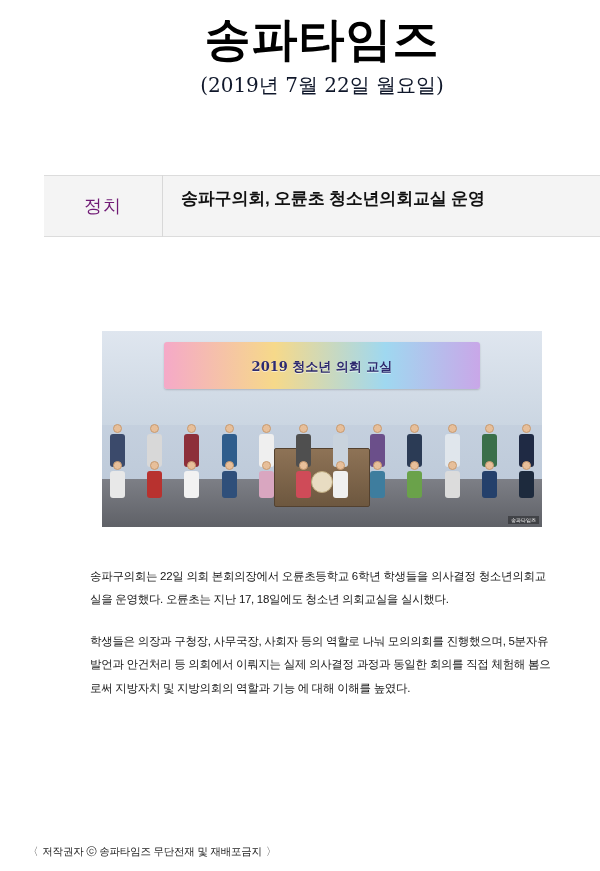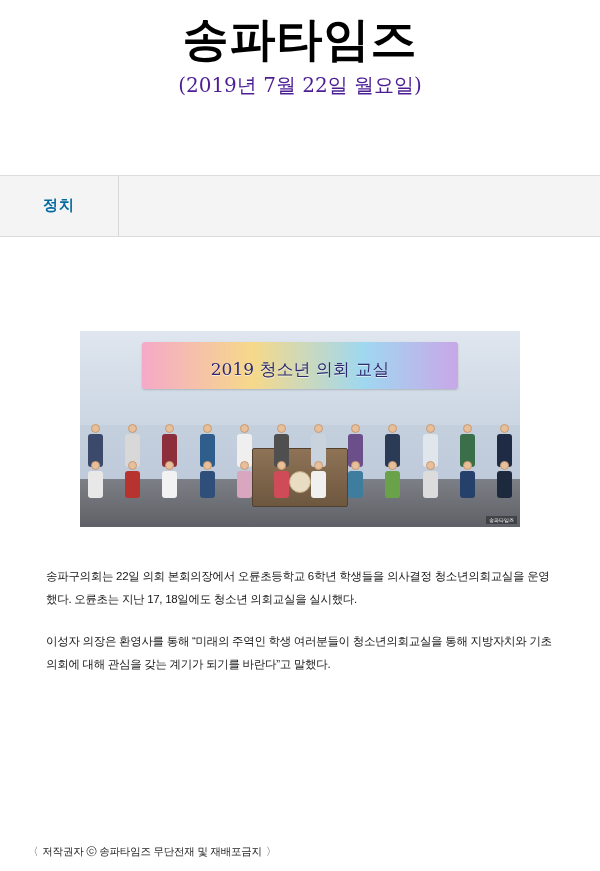--- a/index.html
+++ b/index.html
@@ -10,61 +10,61 @@
     font-family: "Liberation Sans", sans-serif;
     color: #1a1a1a;
     overflow: hidden;
   }
 
   .page {
     position: relative;
     width: 600px;
     height: 871px;
     background: #fff;
+    padding-left: 44px;
   }
 
   
   .masthead {
     padding-top: 14px;
     text-align: center;
   }
   .logo {
     font-family: "DejaVu Serif", serif;
     font-weight: bold;
     font-size: 46px;
     letter-spacing: 1px;
     color: #000;
     line-height: 1.12;
   }
   .logo-date {
     margin-top: 6px;
     font-family: "DejaVu Serif", serif;
     font-size: 20px;
-    color: #4c1d95;
+    color: #0f172a;
   }
 
   
   .headline-band {
     position: relative;
     margin-top: 76px;
     background: #f4f4f4;
     border-top: 1px solid #dcdcdc;
     border-bottom: 1px solid #dcdcdc;
     height: 62px;
     display: flex;
     align-items: center;
   }
   .category {
     width: 118px;
     text-align: center;
-    font-size: 15px;
-    color: #0369a1;
+    font-size: 18px;
+    color: #701a75;
     letter-spacing: 1px;
     flex: 0 0 118px;
-    font-weight: bold;
   }
   .band-divider {
     width: 1px;
     height: 62px;
     background: #d8d8d8;
     flex: 0 0 1px;
   }
   .headline-wrap {
     flex: 1 1 auto;
     padding: 0 14px 0 18px;
@@ -112,22 +112,22 @@
   .ph-banner {
     position: absolute; left: 14%; top: 6%; width: 72%; height: 24%;
     background: linear-gradient(90deg,#f5a9c8,#f6d98a 35%,#9fd8f0 70%,#c9a7e8);
     border-radius: 3px;
     box-shadow: 0 1px 2px rgba(0,0,0,.18);
   }
   .ph-banner-text {
     position: absolute; left: 0; top: 14%;
     width: 100%; text-align: center;
     font-family: "DejaVu Serif", serif;
-    font-weight: normal;
-    font-size: 17px;
+    font-weight: bold;
+    font-size: 13px;
     color: #2d2a6e;
     text-shadow: 0 1px 0 rgba(255,255,255,.6);
   }
   .ph-banner-sub {
     position: absolute; left: 0; top: 60%;
     width: 100%; text-align: center;
     font-size: 5.5px;
     color: #3b3b6a;
   }
   .ph-floor {
@@ -213,20 +213,21 @@
 
   <div class="masthead">
     <div class="logo">송파타임즈</div>
     <div class="logo-date">(2019년 7월 22일 월요일)</div>
   </div>
 
   <div class="headline-band">
     <div class="category">정치</div>
     <div class="band-divider"></div>
     <div class="headline-wrap">
+      <div class="headline">송파구의회, 오륜초 청소년의회교실 운영</div>
     </div>
   </div>
 
   <div class="article">
 
     <div class="figure">
       <div class="photo">
         <div class="ph-wall"></div>
         <div class="ph-banner"></div>
         <div class="ph-banner-text">2019  청소년 의회 교실</div>
@@ -339,21 +340,21 @@
             </div>
         </div>
 
         <div class="ph-tag-br">송파타임즈</div>
       </div>
 
     </div>
 
     <div class="body-text">
       <p>송파구의회는 22일 의회 본회의장에서 오륜초등학교 6학년 학생들을 의사결정 청소년의회교실을 운영했다. 오륜초는 지난 17, 18일에도 청소년 의회교실을 실시했다.</p>
-      <p>이성자 의장은 환영사를 통해 “미래의 주역인 학생 여러분들이 청소년의회교실을 통해 지방자치와 기초의회에 대해 관심을 갖는 계기가 되기를 바란다”고 말했다.</p>
+      <p>학생들은 의장과 구청장, 사무국장, 사회자 등의 역할로 나눠 모의의회를 진행했으며, 5분자유발언과 안건처리 등 의회에서 이뤄지는 실제 의사결정 과정과 동일한 회의를 직접 체험해 봄으로써 지방자치 및 지방의회의 역할과 기능 에 대해 이해를 높였다.</p>
     </div>
   </div>
 
   <div class="copyright">
     <span class="chev">〈</span><span>저작권자 ⓒ 송파타임즈 무단전재 및 재배포금지</span><span class="chev">〉</span>
   </div>
 
 </div>
 
 </body></html>

